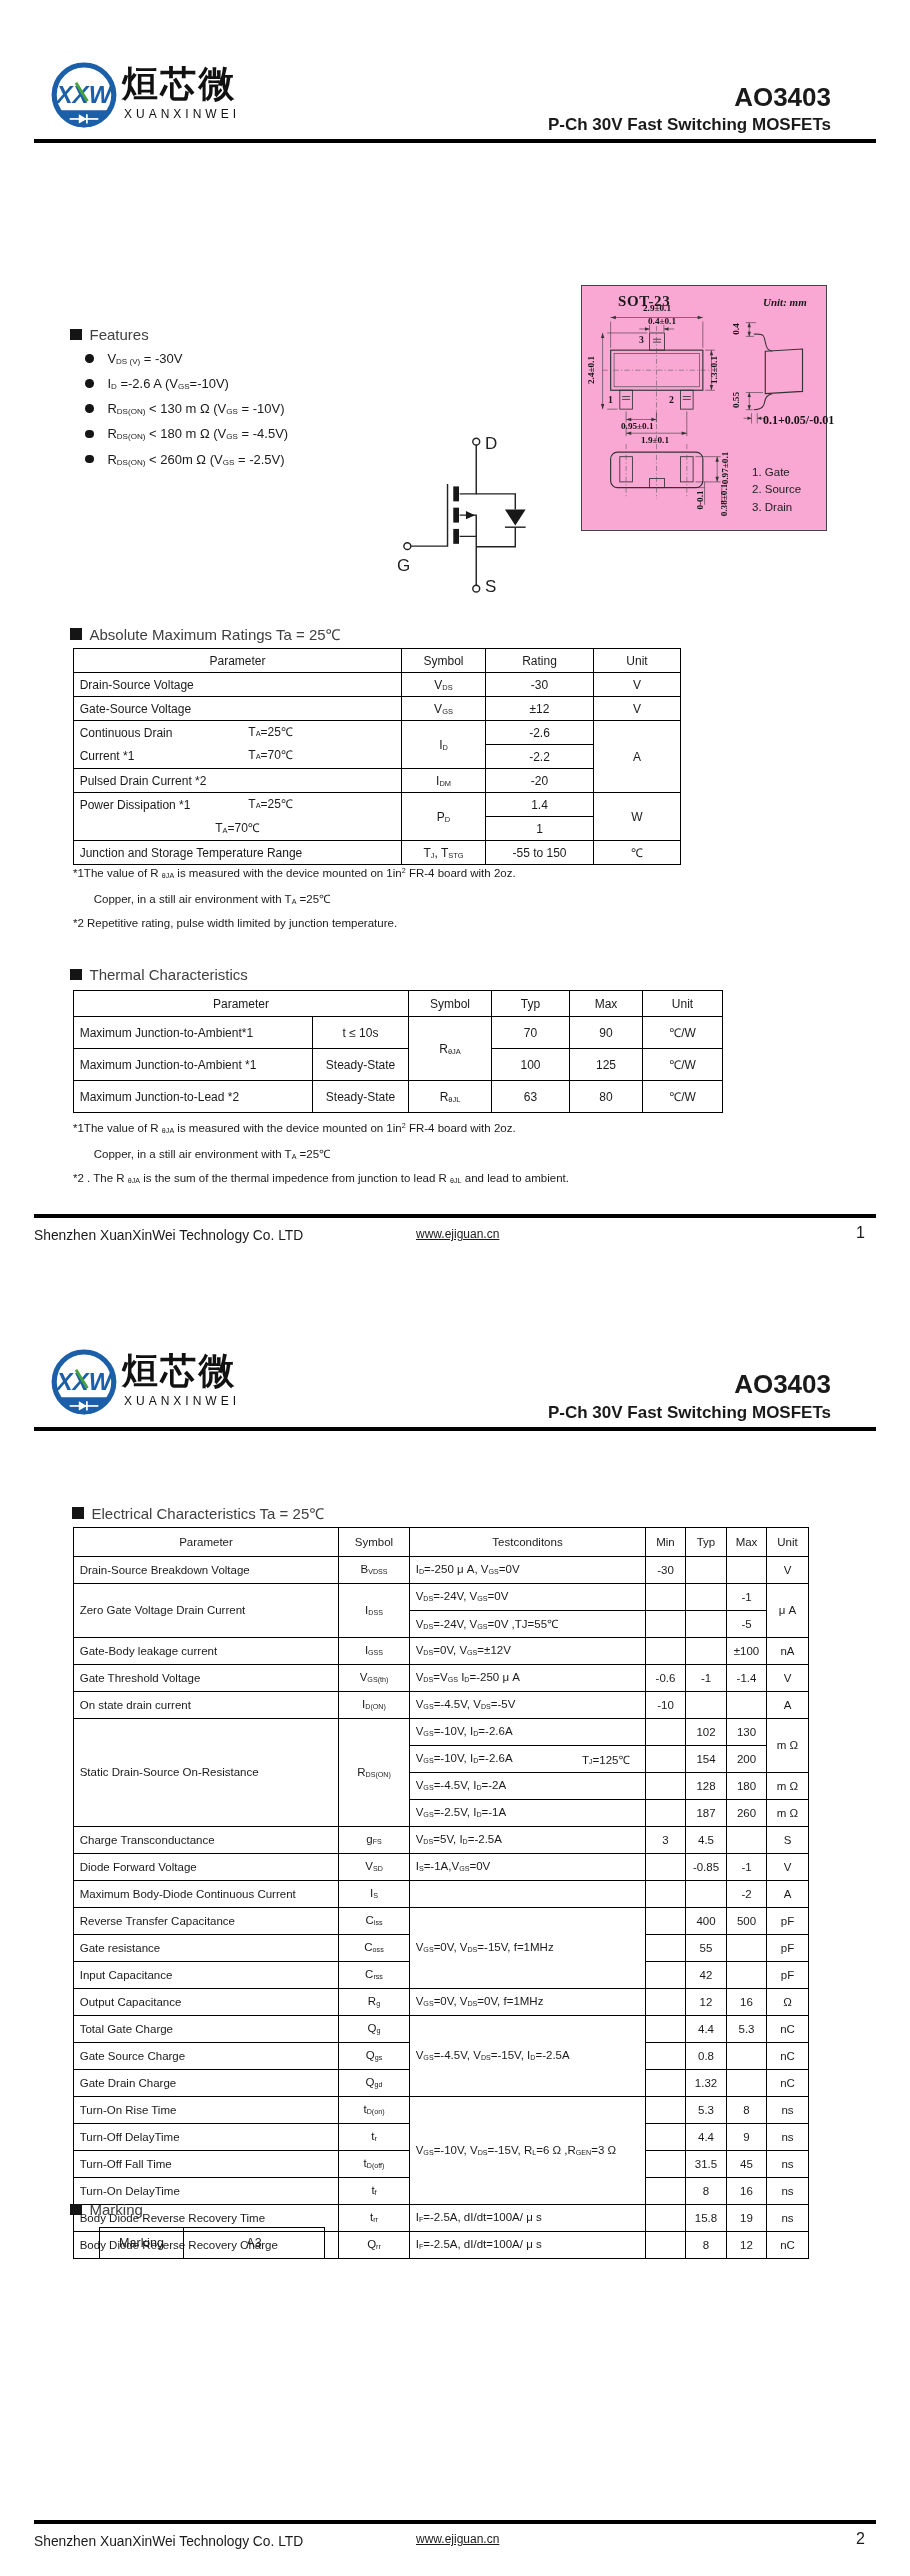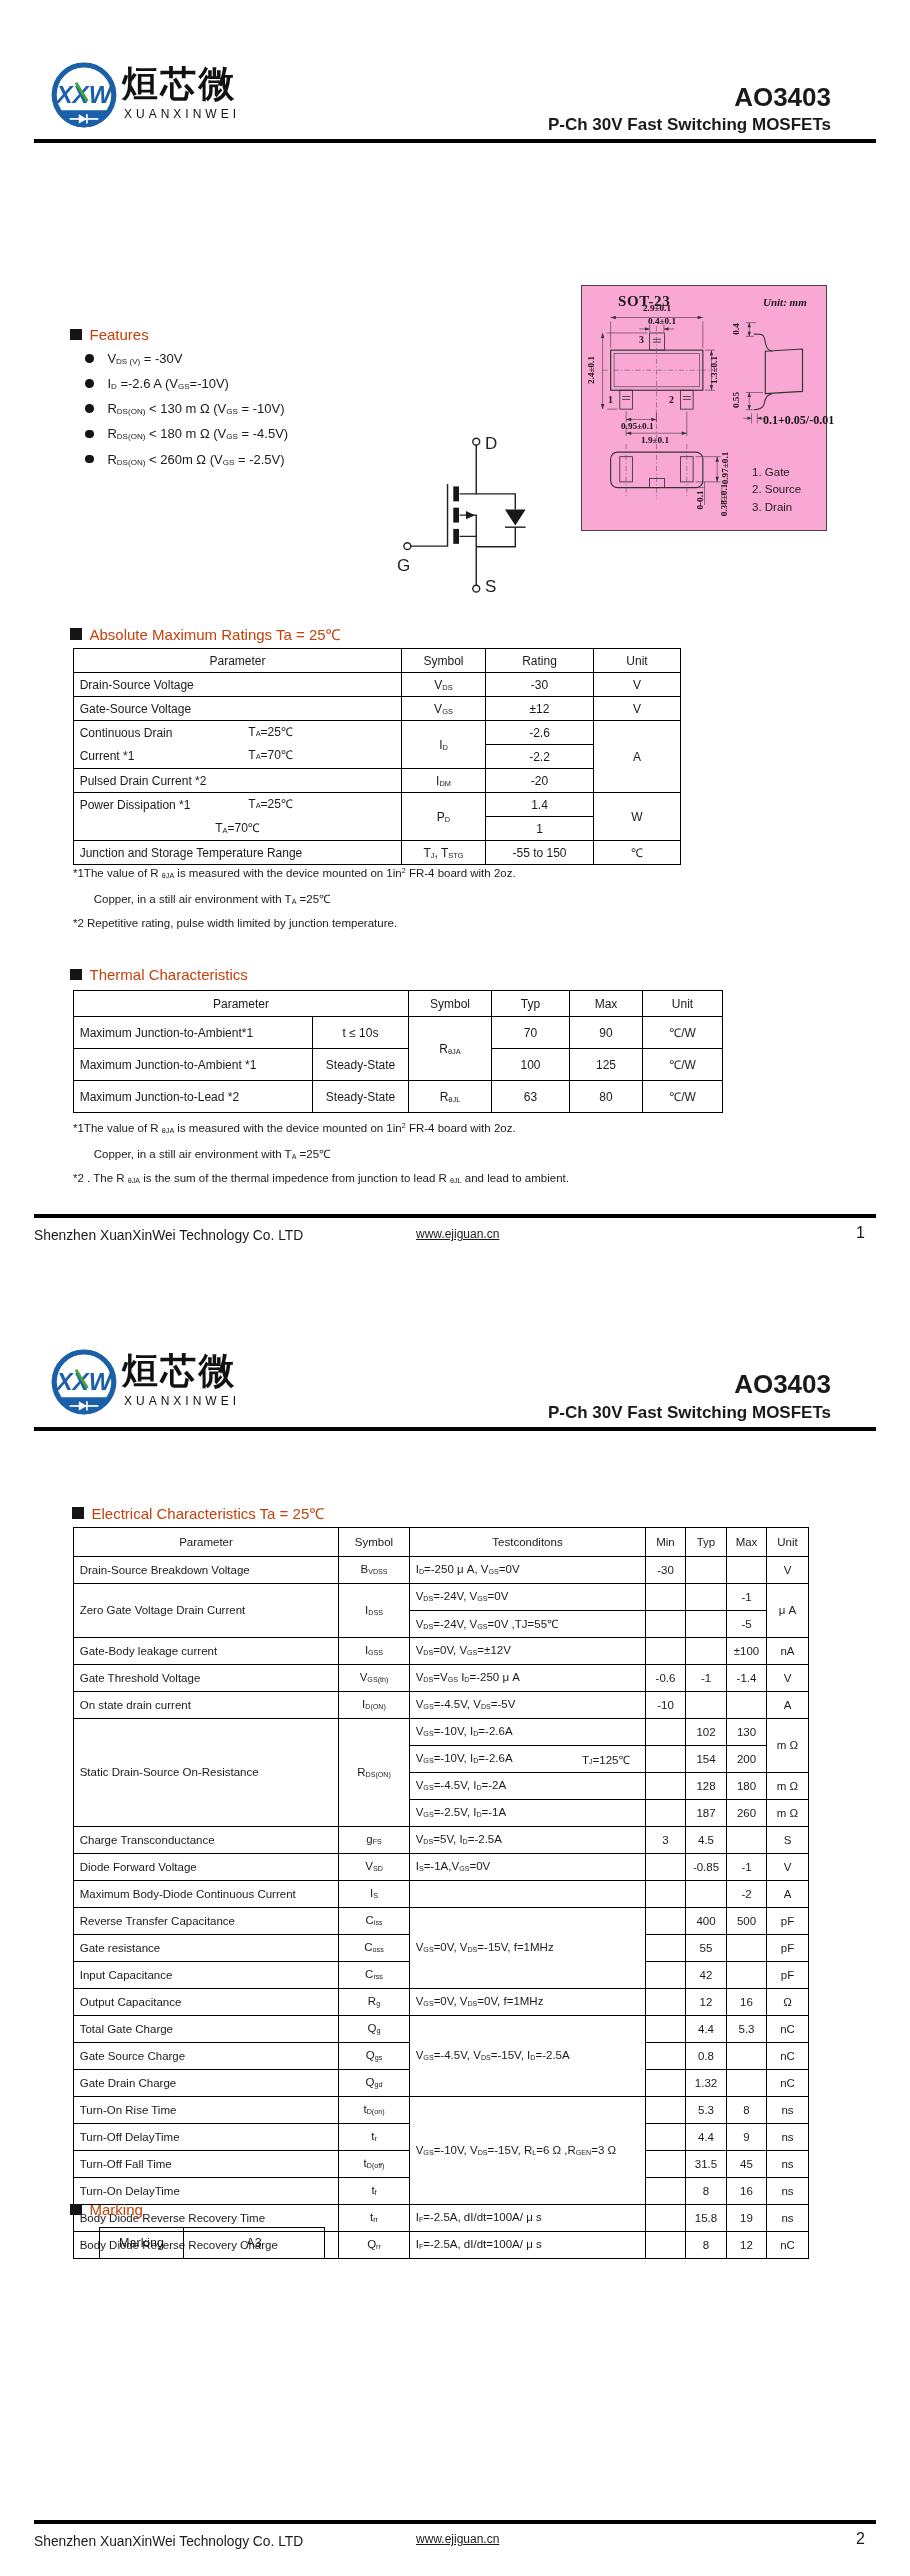--- a/index.html
+++ b/index.html
@@ -8,21 +8,21 @@
   .rule{position:absolute;left:34px;width:842px;height:4px;background:#000;}
 
   
   .logo-wrap{position:absolute;width:241px;height:72px;}
   .logo-cn{position:absolute;left:73px;top:4.6px;font-size:36px;font-weight:bold;color:#111;letter-spacing:2.3px;line-height:1;}
   .logo-en{position:absolute;left:75px;top:46px;font-size:12px;color:#111;letter-spacing:4px;}
   .part-no{position:absolute;right:79px;font-size:26px;font-weight:bold;text-align:right;line-height:1;}
   .subtt{position:absolute;right:79px;font-size:17px;font-weight:bold;text-align:right;line-height:1;}
 
   
-  .sechead{position:absolute;display:flex;align-items:center;gap:8px;font-size:15px;color:#c2410c;}
+  .sechead{position:absolute;display:flex;align-items:center;gap:8px;font-size:15px;color:#404040;}
   .sq{width:11.5px;height:11.5px;background:#151515;flex:0 0 auto;}
 
   
   .feat{position:absolute;left:85px;top:350px;display:flex;flex-direction:column;gap:8.6px;}
   .feat-item{display:flex;align-items:center;gap:13.8px;font-size:13px;height:16.6px;}
   .dot{width:8.6px;height:8.6px;border-radius:50%;background:#151515;flex:0 0 auto;}
 
   
   .sb{font-size:0.62em;vertical-align:-0.08em;}
   .sp{font-size:0.62em;vertical-align:0.55em;}

